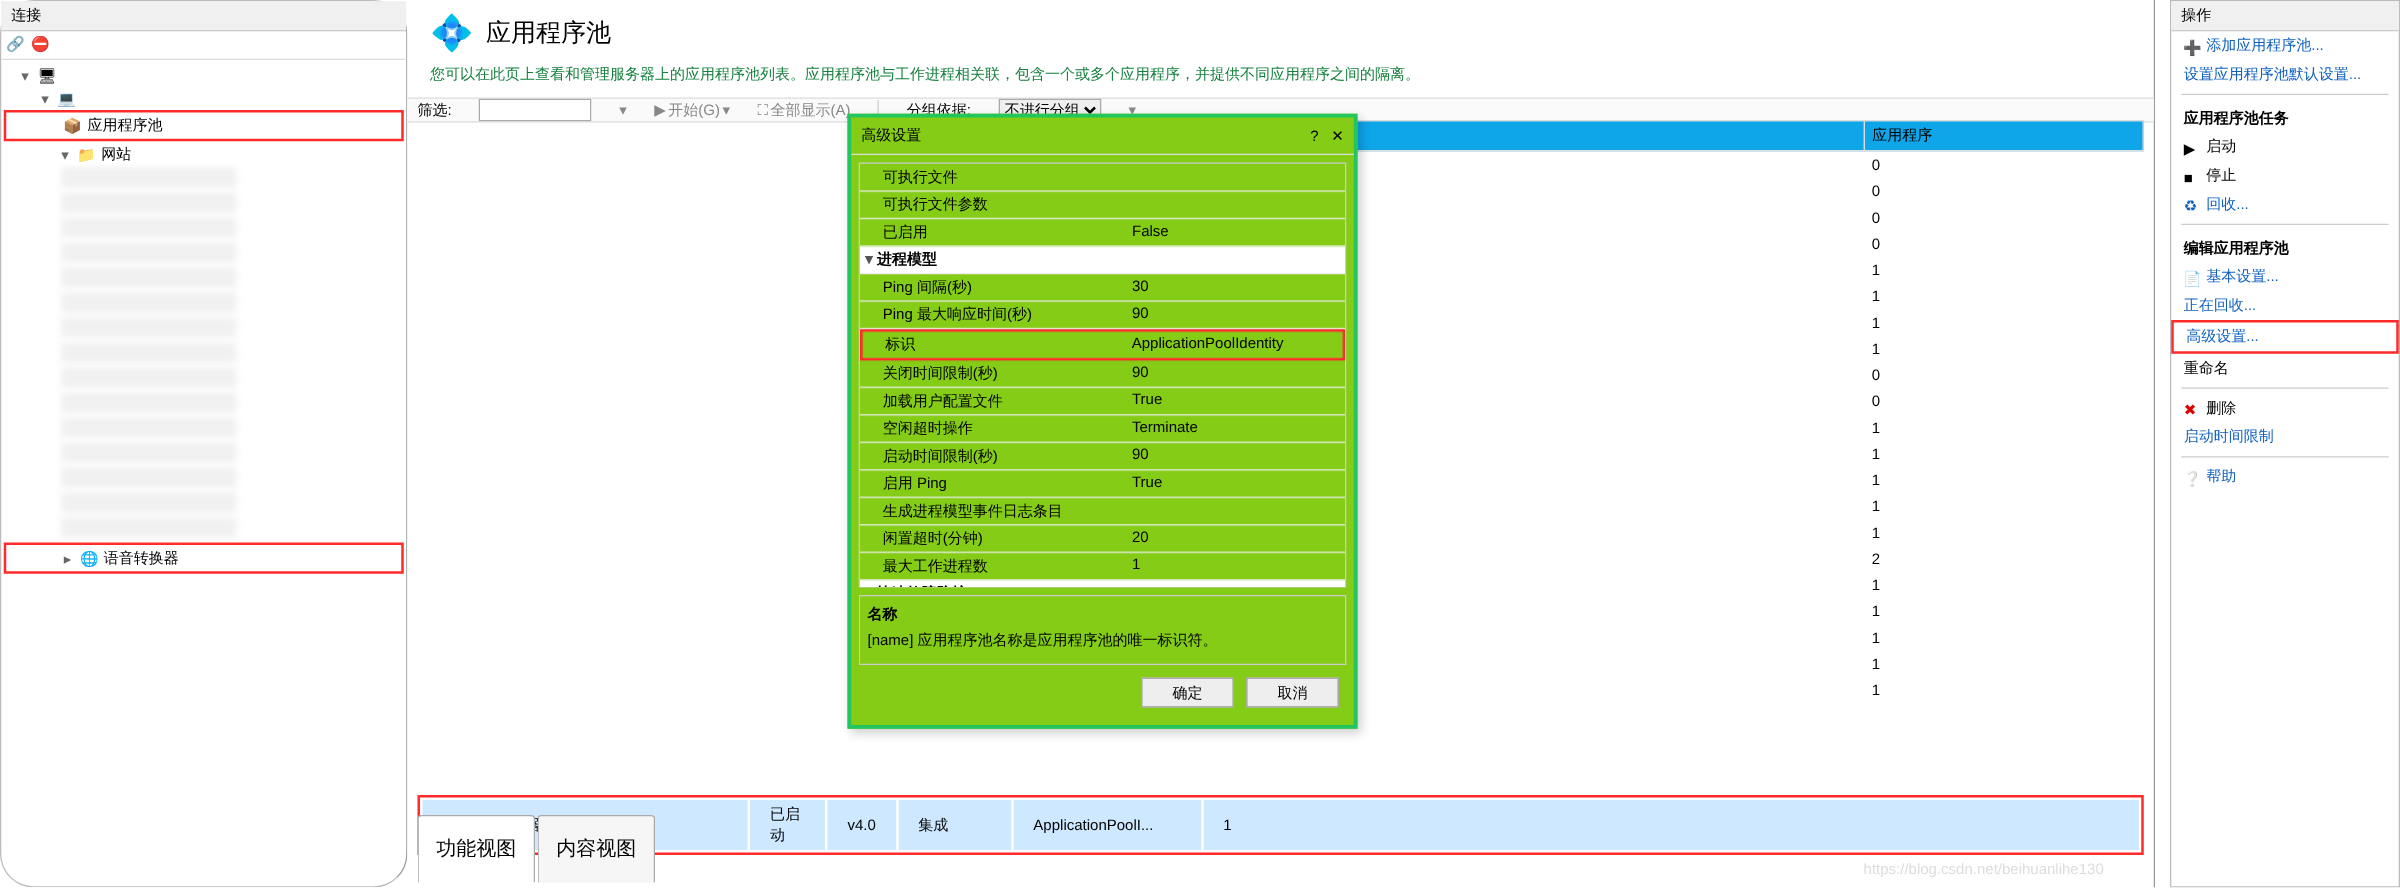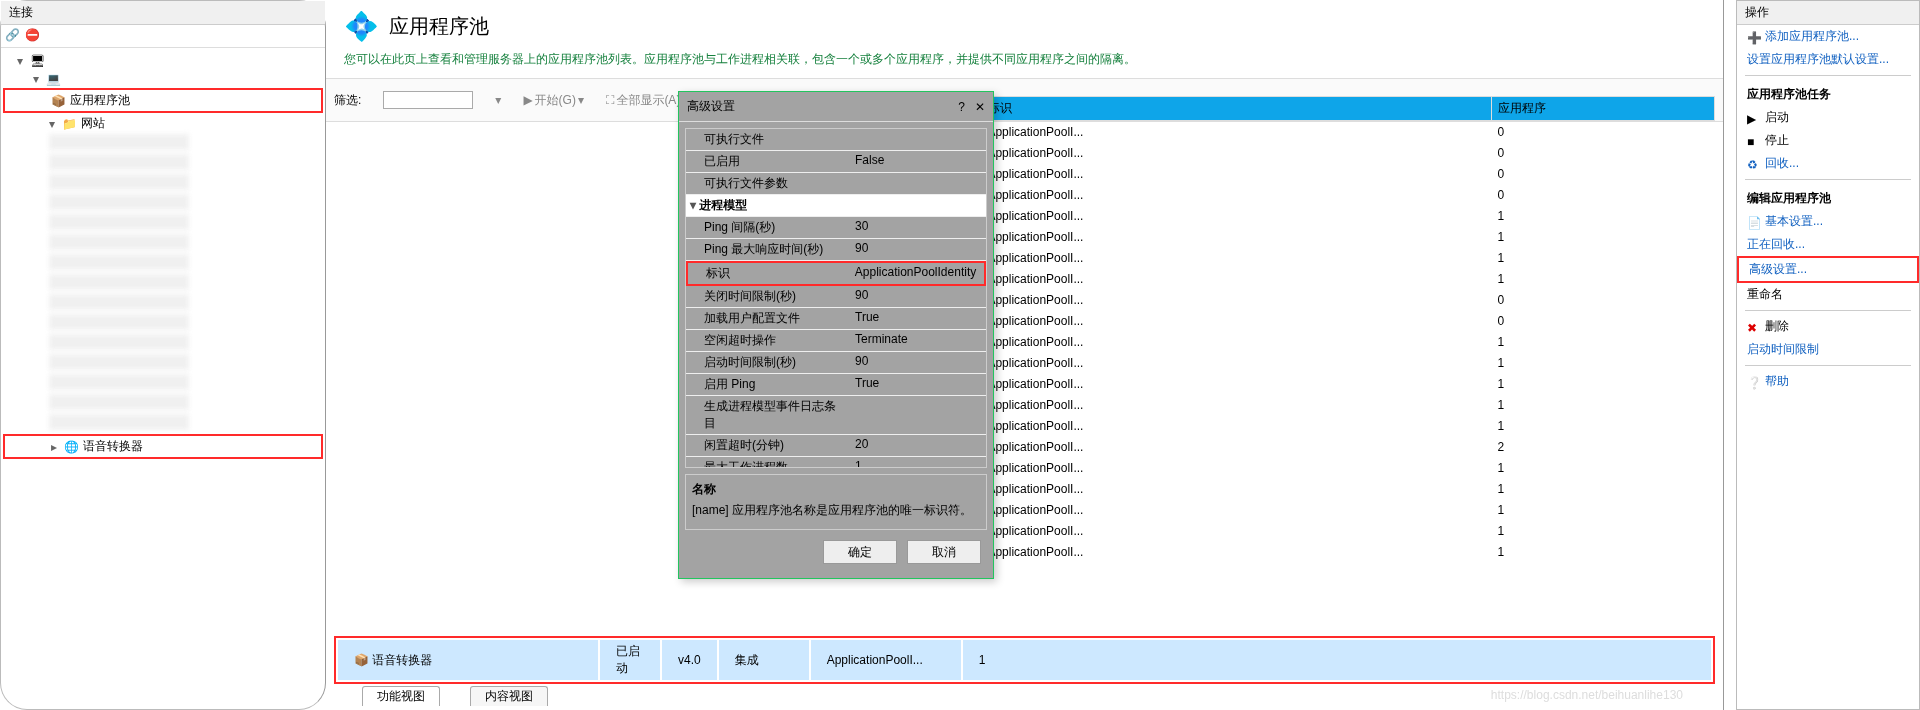--- a/index.html
+++ b/index.html
@@ -17,36 +17,36 @@
 .tree-item.indent2 { padding-left: 30px; }
 .tree-item.indent3 { padding-left: 46px; }
 .redbox { border: 2px solid #ff2a2a; }
 .blurred { filter: blur(2.5px); opacity: .85; color:#888; background:#eee; margin-left:46px; height:16px; width:140px; margin-bottom:4px;}
 
 
 #center { flex: 1; display: flex; flex-direction: column; border-right: 1px solid #999; position: relative; }
 .center-head { display: flex; align-items: center; gap: 10px; padding: 10px 18px 4px; }
 .center-head h1 { font-size: 20px; font-weight: normal; }
 .center-desc { padding: 4px 18px 10px; font-size: 12px; color: #15803d; }
-.filterbar { display: flex; align-items: center; gap: 22px; padding: 12px 8px; border-top:1px solid #ddd; border-bottom:1px solid #ddd; background:#fafafa; }
+.filterbar { display: flex; align-items: center; gap: 22px; padding: 0 8px; border-top:1px solid #ddd; border-bottom:1px solid #ddd; background:#fafafa; }
 .filterbar input { width: 90px; height: 18px; border:1px solid #aaa; padding:0 3px;}
 .filterbar .lnk { color:#888; display:flex; align-items:center; gap:2px; }
 .filterbar select { border:1px solid #aaa; height:18px; }
 
 #main-table { position:absolute; top:96px; left:8px; right:8px; bottom:30px; overflow:hidden; }
 table.pool { width:100%; border-collapse:collapse; table-layout:fixed; }
 table.pool th { text-align:left; font-weight:normal; border:1px solid #ddd; padding:3px 6px; background:#0ea5e9; font-size:12px;}
 table.pool td { padding:2px 6px; font-size:12px; white-space:nowrap; overflow:hidden; text-overflow:ellipsis;}
 
 .footer-tabs { position:absolute; bottom:4px; left:8px; display:flex; gap:2px;}
-.footer-tabs .tab { border:1px solid #aaa; border-bottom:none; padding:1px 14px; background:#f6f6f6; border-radius:3px 3px 0 0; font-size:12px;margin-left:28px;}
+.footer-tabs .tab { border:1px solid #aaa; border-bottom:none; padding:16px 14px; background:#f6f6f6; border-radius:3px 3px 0 0; font-size:16px;}
 .footer-tabs .tab.active { background:#fff; }
 
 
-.dialog { position:absolute; top:91px; left:352px; width:316px; background:#a3a3a3; border:1px solid #22c55e; box-shadow:3px 3px 8px rgba(0,0,0,.2); z-index:10;}
+.dialog { position:absolute; top:91px; left:352px; width:408px; background:#84cc16; border:3px solid #22c55e; box-shadow:3px 3px 8px rgba(0,0,0,.2); z-index:10;}
 .dialog-title { display:flex; align-items:center; padding:6px 8px; border-bottom:1px solid #ddd; }
 .dialog-title .t { flex:1; }
 .dialog-body { padding:6px; }
 .propgrid { border:1px solid #ccc; height:340px; overflow:auto; }
 .prow { display:flex; font-size:12px; border-bottom:1px solid #eee; }
 .prow.cat { font-weight:bold; background:#fff; }
 .prow.cat .k::before { content:"▾ "; color:#555; }
 .prow .k { width:55%; padding:2px 4px 2px 18px; }
 .prow.cat .k { padding-left:4px; }
 .prow .v { flex:1; padding:2px 4px; }
@@ -296,26 +296,26 @@
       <span style="margin-right:10px">?</span>
       <span>✕</span>
     </div>
     <div class="dialog-body">
       <div class="propgrid" id="propgrid">
           <div class="prow">
             <div class="k">可执行文件</div>
             <div class="v"></div>
           </div>
           <div class="prow">
+            <div class="k">可执行文件参数</div>
+            <div class="v"></div>
+          </div>
+          <div class="prow">
             <div class="k">已启用</div>
             <div class="v">False</div>
-          </div>
-          <div class="prow">
-            <div class="k">可执行文件参数</div>
-            <div class="v"></div>
           </div>
           <div class="prow cat">
             <div class="k">进程模型</div>
             <div class="v"></div>
           </div>
           <div class="prow">
             <div class="k">Ping 间隔(秒)</div>
             <div class="v">30</div>
           </div>
           <div class="prow">

